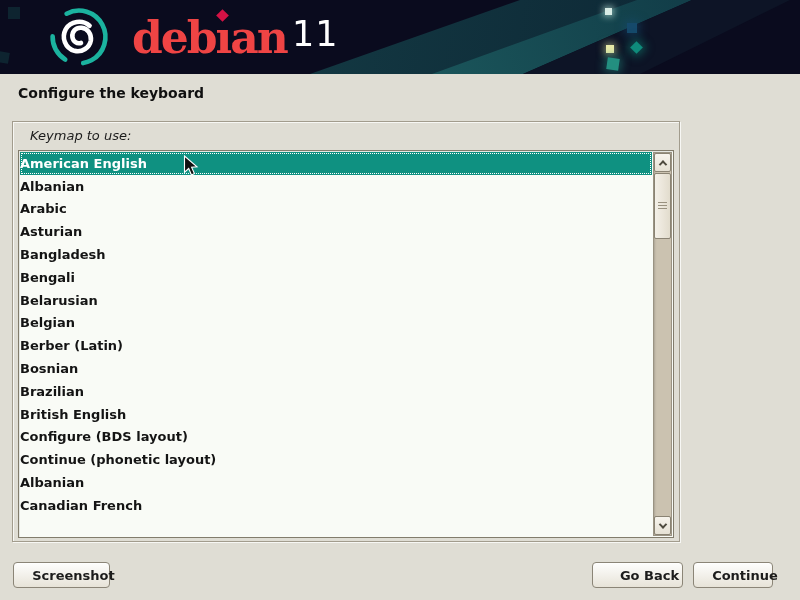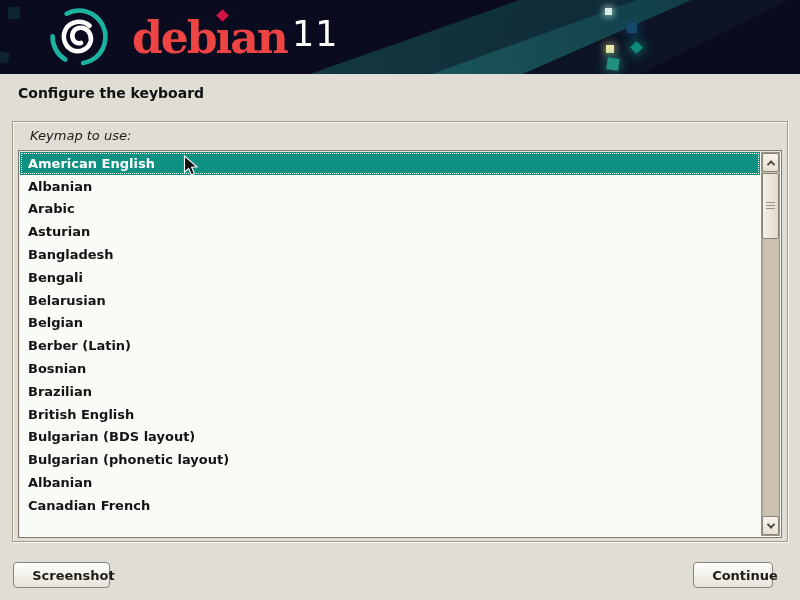--- a/index.html
+++ b/index.html
@@ -47,38 +47,38 @@
     color:#fff; font-family:"DejaVu Sans", sans-serif; font-size:35px; font-weight:normal;
     letter-spacing:1px;
   }
 
   
   .page-title {
     position:absolute; left:18px; top:85px;
     font-size:14px; font-weight:bold; color:#101010;
   }
   .frame {
-    position:absolute; left:12px; top:121px; width:776px; height:421px;
+    position:absolute; left:12px; top:121px; width:668px; height:421px;
     border:1px solid #a29c8d;
     box-shadow:inset 1px 1px 0 rgba(255,255,255,.75), 1px 1px 0 rgba(255,255,255,.75);
   }
   .keymap-label {
     position:absolute; left:17px; top:6px;
     font-size:13px; font-style:italic; color:#1c1c1c;
   }
   .listbox {
     position:absolute; left:5px; top:28px; right:5px; bottom:3px;
     background:var(--list-bg,#f9fbf6);
     border:1px solid #827c6c;
     box-shadow:inset 1px 1px 0 rgba(0,0,0,.08);
     overflow:hidden;
   }
   .rows { position:absolute; left:1px; top:1px; right:21px; bottom:0; }
   .row {
-    height:22.8px; display:flex; align-items:center; padding-left:8px;
+    height:22.8px; display:flex; align-items:center; 
     font-size:13px; font-weight:bold; color:#141414; white-space:nowrap;
   }
   .row.selected {
     background:var(--selection-bg,#0f9181); color:#fff;
     outline:1px dotted #fff; outline-offset:-2px;
   }
 
   
   .scrollbar {
     position:absolute; top:1px; right:1px; bottom:1px; width:19px;
@@ -163,40 +163,41 @@
           <div class="row">Arabic</div>
           <div class="row">Asturian</div>
           <div class="row">Bangladesh</div>
           <div class="row">Bengali</div>
           <div class="row">Belarusian</div>
           <div class="row">Belgian</div>
           <div class="row">Berber (Latin)</div>
           <div class="row">Bosnian</div>
           <div class="row">Brazilian</div>
           <div class="row">British English</div>
-          <div class="row">Bulgarian (BDS layout)</div>
-          <div class="row">Bulgarian (phonetic layout)</div>
+          <div class="row">Configure (BDS layout)</div>
+          <div class="row">Continue (phonetic layout)</div>
           <div class="row">Albanian</div>
           <div class="row">Canadian French</div>
         </div>
 
       <div class="scrollbar">
         <div class="scroll-btn scroll-up">
           <div class="chev chev-up"></div>
         </div>
         <div class="scroll-thumb">
           <div class="grip"></div>
         </div>
         <div class="scroll-btn scroll-down">
           <div class="chev chev-down"></div>
         </div>
       </div>
     </div>
   </div>
 
   <div class="btn btn-screenshot">Screenshot</div>
+  <div class="btn btn-goback">Go Back</div>
   <div class="btn btn-continue">Continue</div>
 
   <svg class="cursor" width="16" height="22" viewBox="0 0 16 22">
     <path d="M1.5 1 L1.5 17.2 L5.7 13.5 L8.5 19.9 L11.4 18.5 L8.6 12.3 L14 11.8 Z" fill="#111" stroke="#fff" stroke-width="1.1"></path>
   </svg>
 
 </div>
 
 </body></html>

